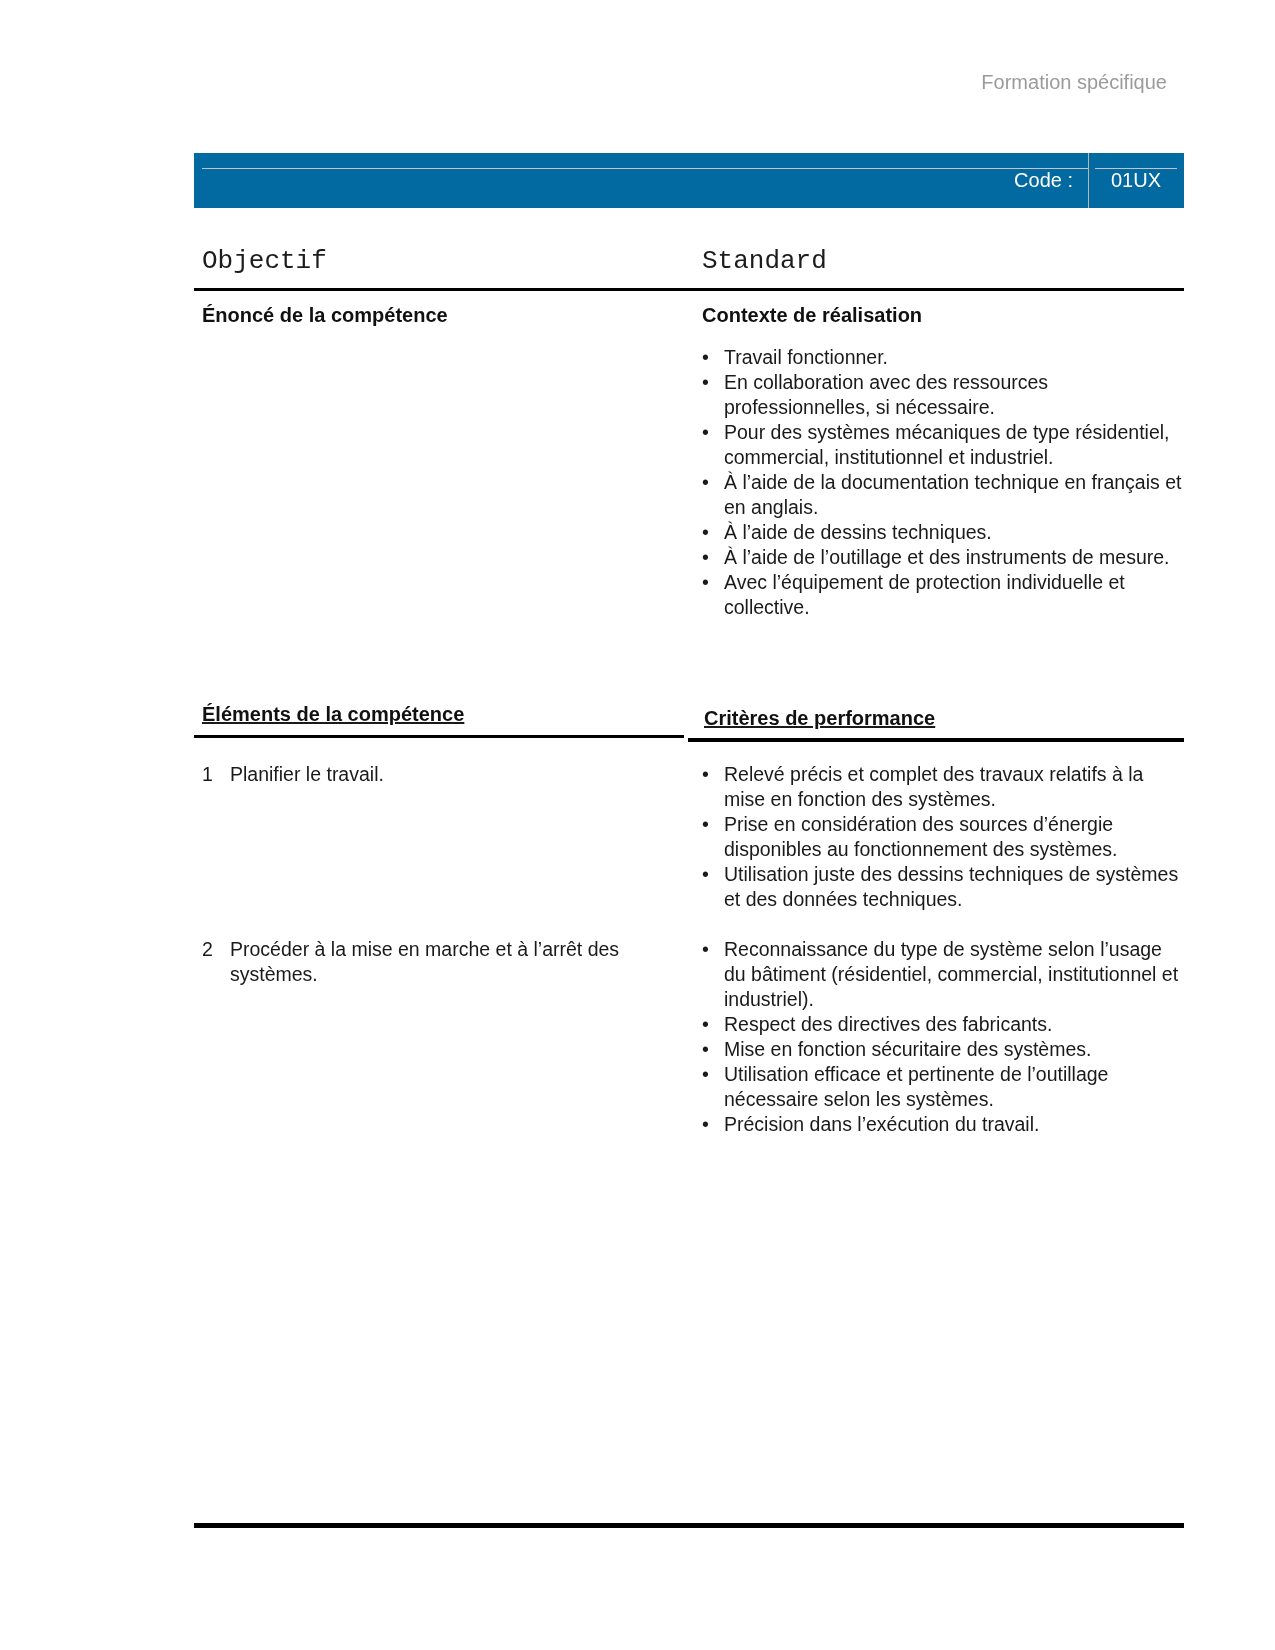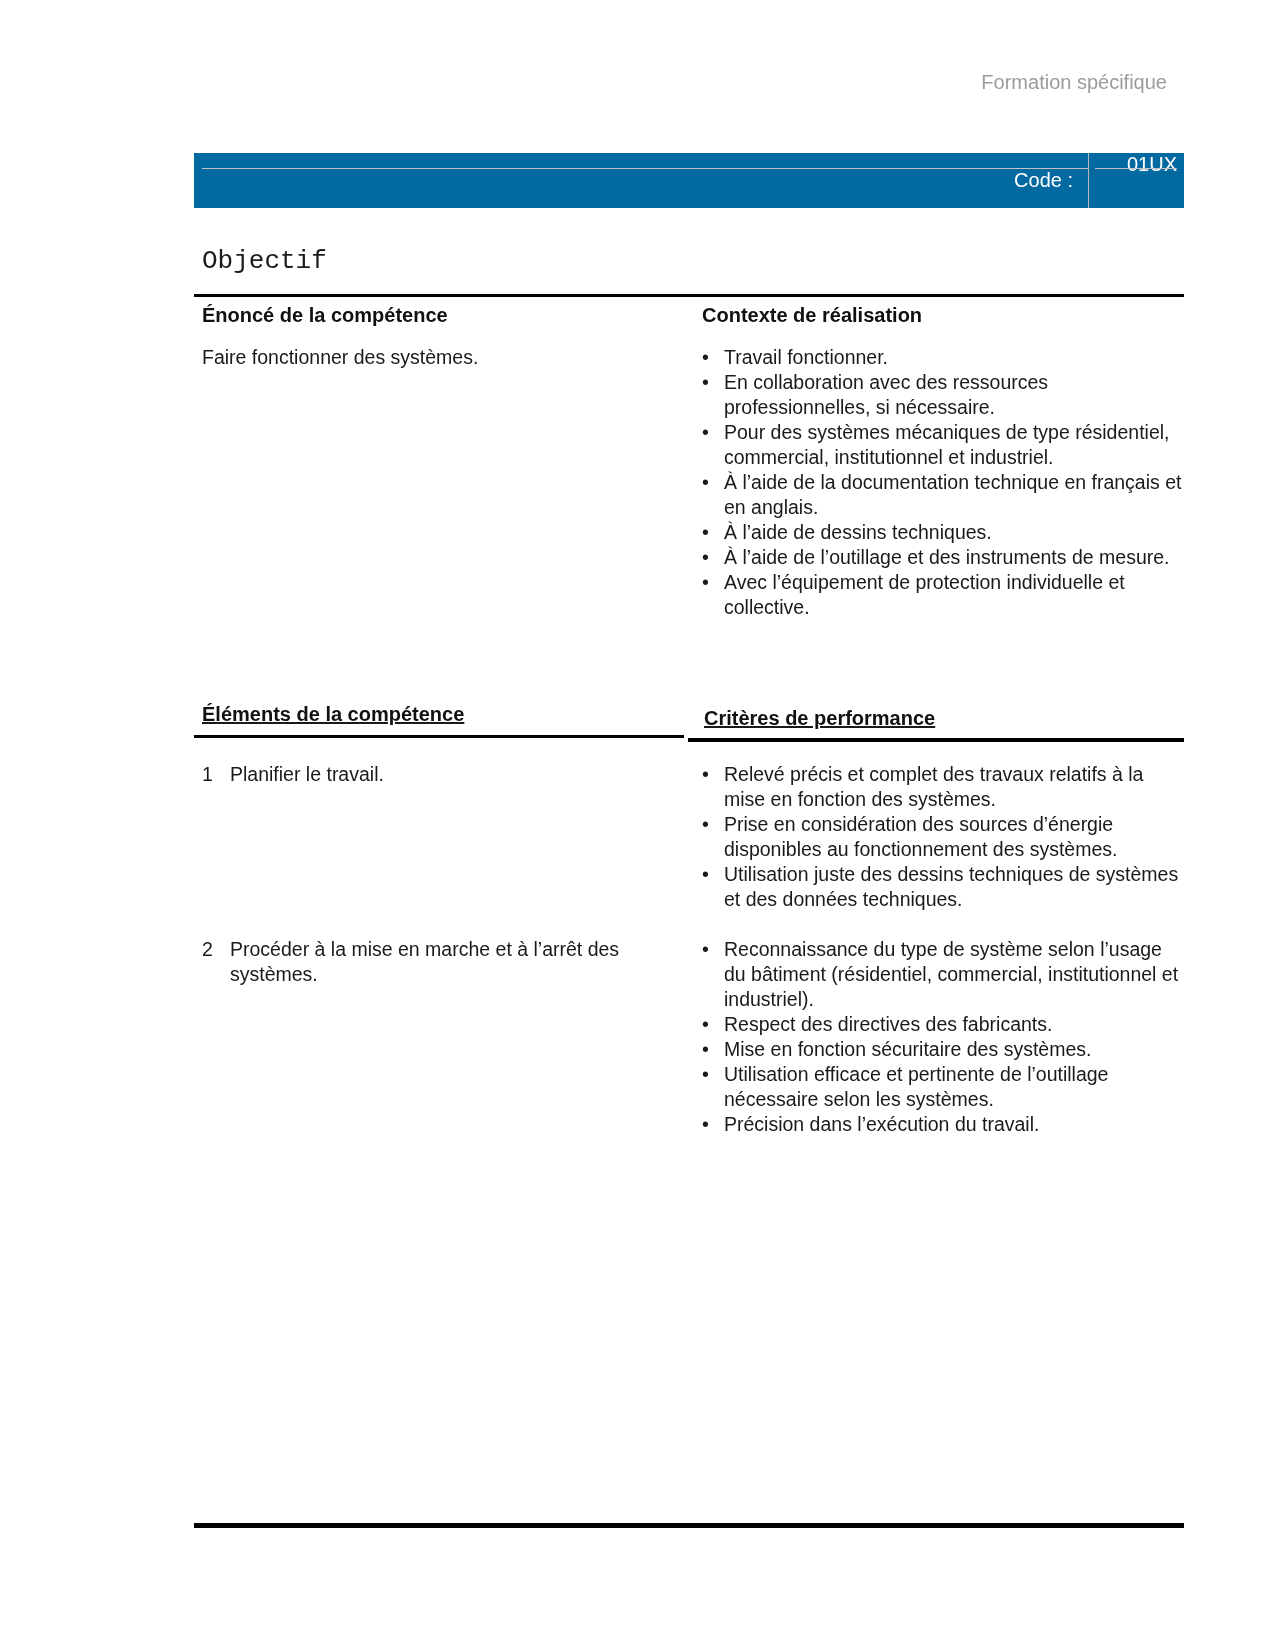--- a/index.html
+++ b/index.html
@@ -18,33 +18,33 @@
   .codebar {
     position:absolute; top:153px; left:150px; width:990px; height:55px;
     background:#0369a1; color:#fff; font-size:20px; display:flex; box-sizing:border-box;
   }
   .cell-left {
     flex:1; position:relative; display:flex; align-items:center;
     justify-content:flex-end; padding-right:15px; box-sizing:border-box;
   }
   .vdivider { width:1px; background:#b5b5b5; }
   .cell-right {
-    width:95px; position:relative; display:flex; 
-    justify-content:flex-end; padding-right:7px; box-sizing:border-box;
+    width:95px; position:relative; display:flex; align-items:center;
+    justify-content:flex-end; padding-right:23px; box-sizing:border-box;
   }
   .hairline { position:absolute; top:15px; height:1px; background:#c4c4c4; }
   .cell-left  .hairline { left:8px; right:0; }
   .cell-right .hairline { left:6px; right:7px; }
 
   
   .titles {
     position:absolute; top:246px; left:150px; width:990px;
     display:grid; grid-template-columns:492px 498px;
     font-family:"Liberation Mono", monospace; font-size:26px; line-height:30px;
-    color:#1c1c1c; padding-bottom:18px; border-bottom:3px solid #000; box-sizing:border-box;
+    color:#1c1c1c; padding-bottom:12px; border-bottom:3px solid #000; box-sizing:border-box;
   }
   .t-left  { padding-left:8px; }
   .t-right { padding-left:16px; }
 
   
   .twocol { display:grid; grid-template-columns:492px 498px; }
   .col-l { padding-left:8px;  box-sizing:border-box; }
   .col-r { padding-left:16px; box-sizing:border-box; }
 
   .section1 { position:absolute; top:303px; left:150px; width:990px; }
@@ -101,26 +101,26 @@
     </div>
     <div class="vdivider"></div>
     <div class="cell-right">
       <div class="hairline"></div>
       <span>01UX</span>
     </div>
   </div>
 
   <div class="titles">
     <div class="t-left">Objectif</div>
+    <div class="t-right">Standard</div>
   </div>
 
   <div class="section1 twocol">
     <div class="col-l">
       <h3 class="doc-h">Énoncé de la compétence</h3>
-      <div class="body-text">Faire fonctionner des systèmes.</div>
     </div>
     <div class="col-r">
       <h3 class="doc-h">Contexte de réalisation</h3>
       <ul class="bullets">
 
           <li>
             <span class="blt">•</span>
             <span class="btxt">Travail fonctionner.</span>
           </li>
 

